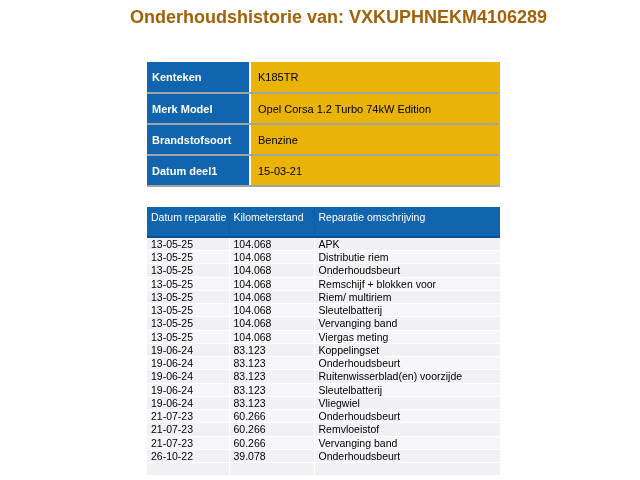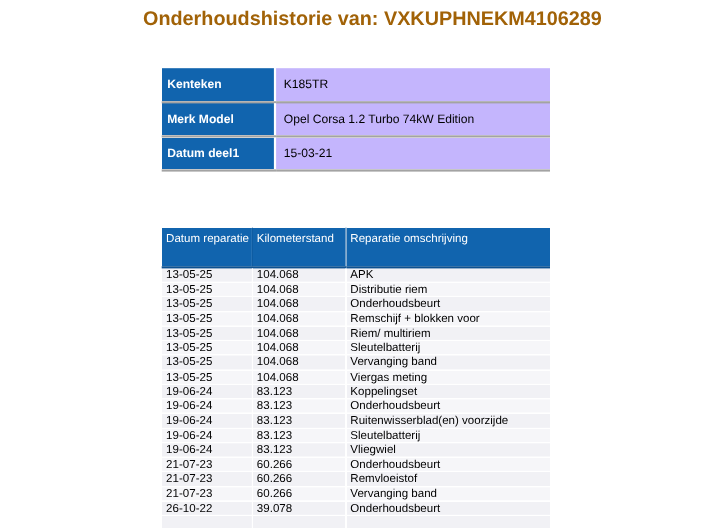--- a/index.html
+++ b/index.html
@@ -44,36 +44,36 @@
   }
   #info-table td.label {
     width: 103px;
     background: #1164AE;
     color: #ffffff;
     font-weight: bold;
     padding: 0 0 0 5px;
     border-right: 2px solid #ffffff;
   }
   #info-table td.value {
-    background: #c4b5fd;
+    background: #eab308;
     color: #000000;
     padding: 0 8px 0 7px;
   }
   
   #history-table {
     position: absolute;
     left: 147px;
     top: 207px;
     width: 353px;
     border-collapse: collapse;
     table-layout: fixed;
   }
   #history-table th {
     box-sizing: border-box;
-    height: 36px;
+    height: 30px;
     background: #1164AE;
     color: #ffffff;
     font-weight: normal;
     font-size: 10.5px;
     text-align: left;
     vertical-align: top;
     padding: 4px 0 8px 4px;
     border-bottom: 2px solid #0C5191;
     border-right: 1px solid #0E5CA2;
     white-space: nowrap;
@@ -110,20 +110,24 @@
 
   <table id="info-table">
     <tbody>
         <tr>
           <td class="label">Kenteken</td>
           <td class="value">K185TR</td>
         </tr>
         <tr>
           <td class="label">Merk Model</td>
           <td class="value">Opel Corsa 1.2 Turbo 74kW Edition</td>
+        </tr>
+        <tr>
+          <td class="label">Brandstofsoort</td>
+          <td class="value">Benzine</td>
         </tr>
         <tr>
           <td class="label">Datum deel1</td>
           <td class="value">15-03-21</td>
         </tr>
       </tbody>
   </table>
 
   <table id="history-table">
     <colgroup>

